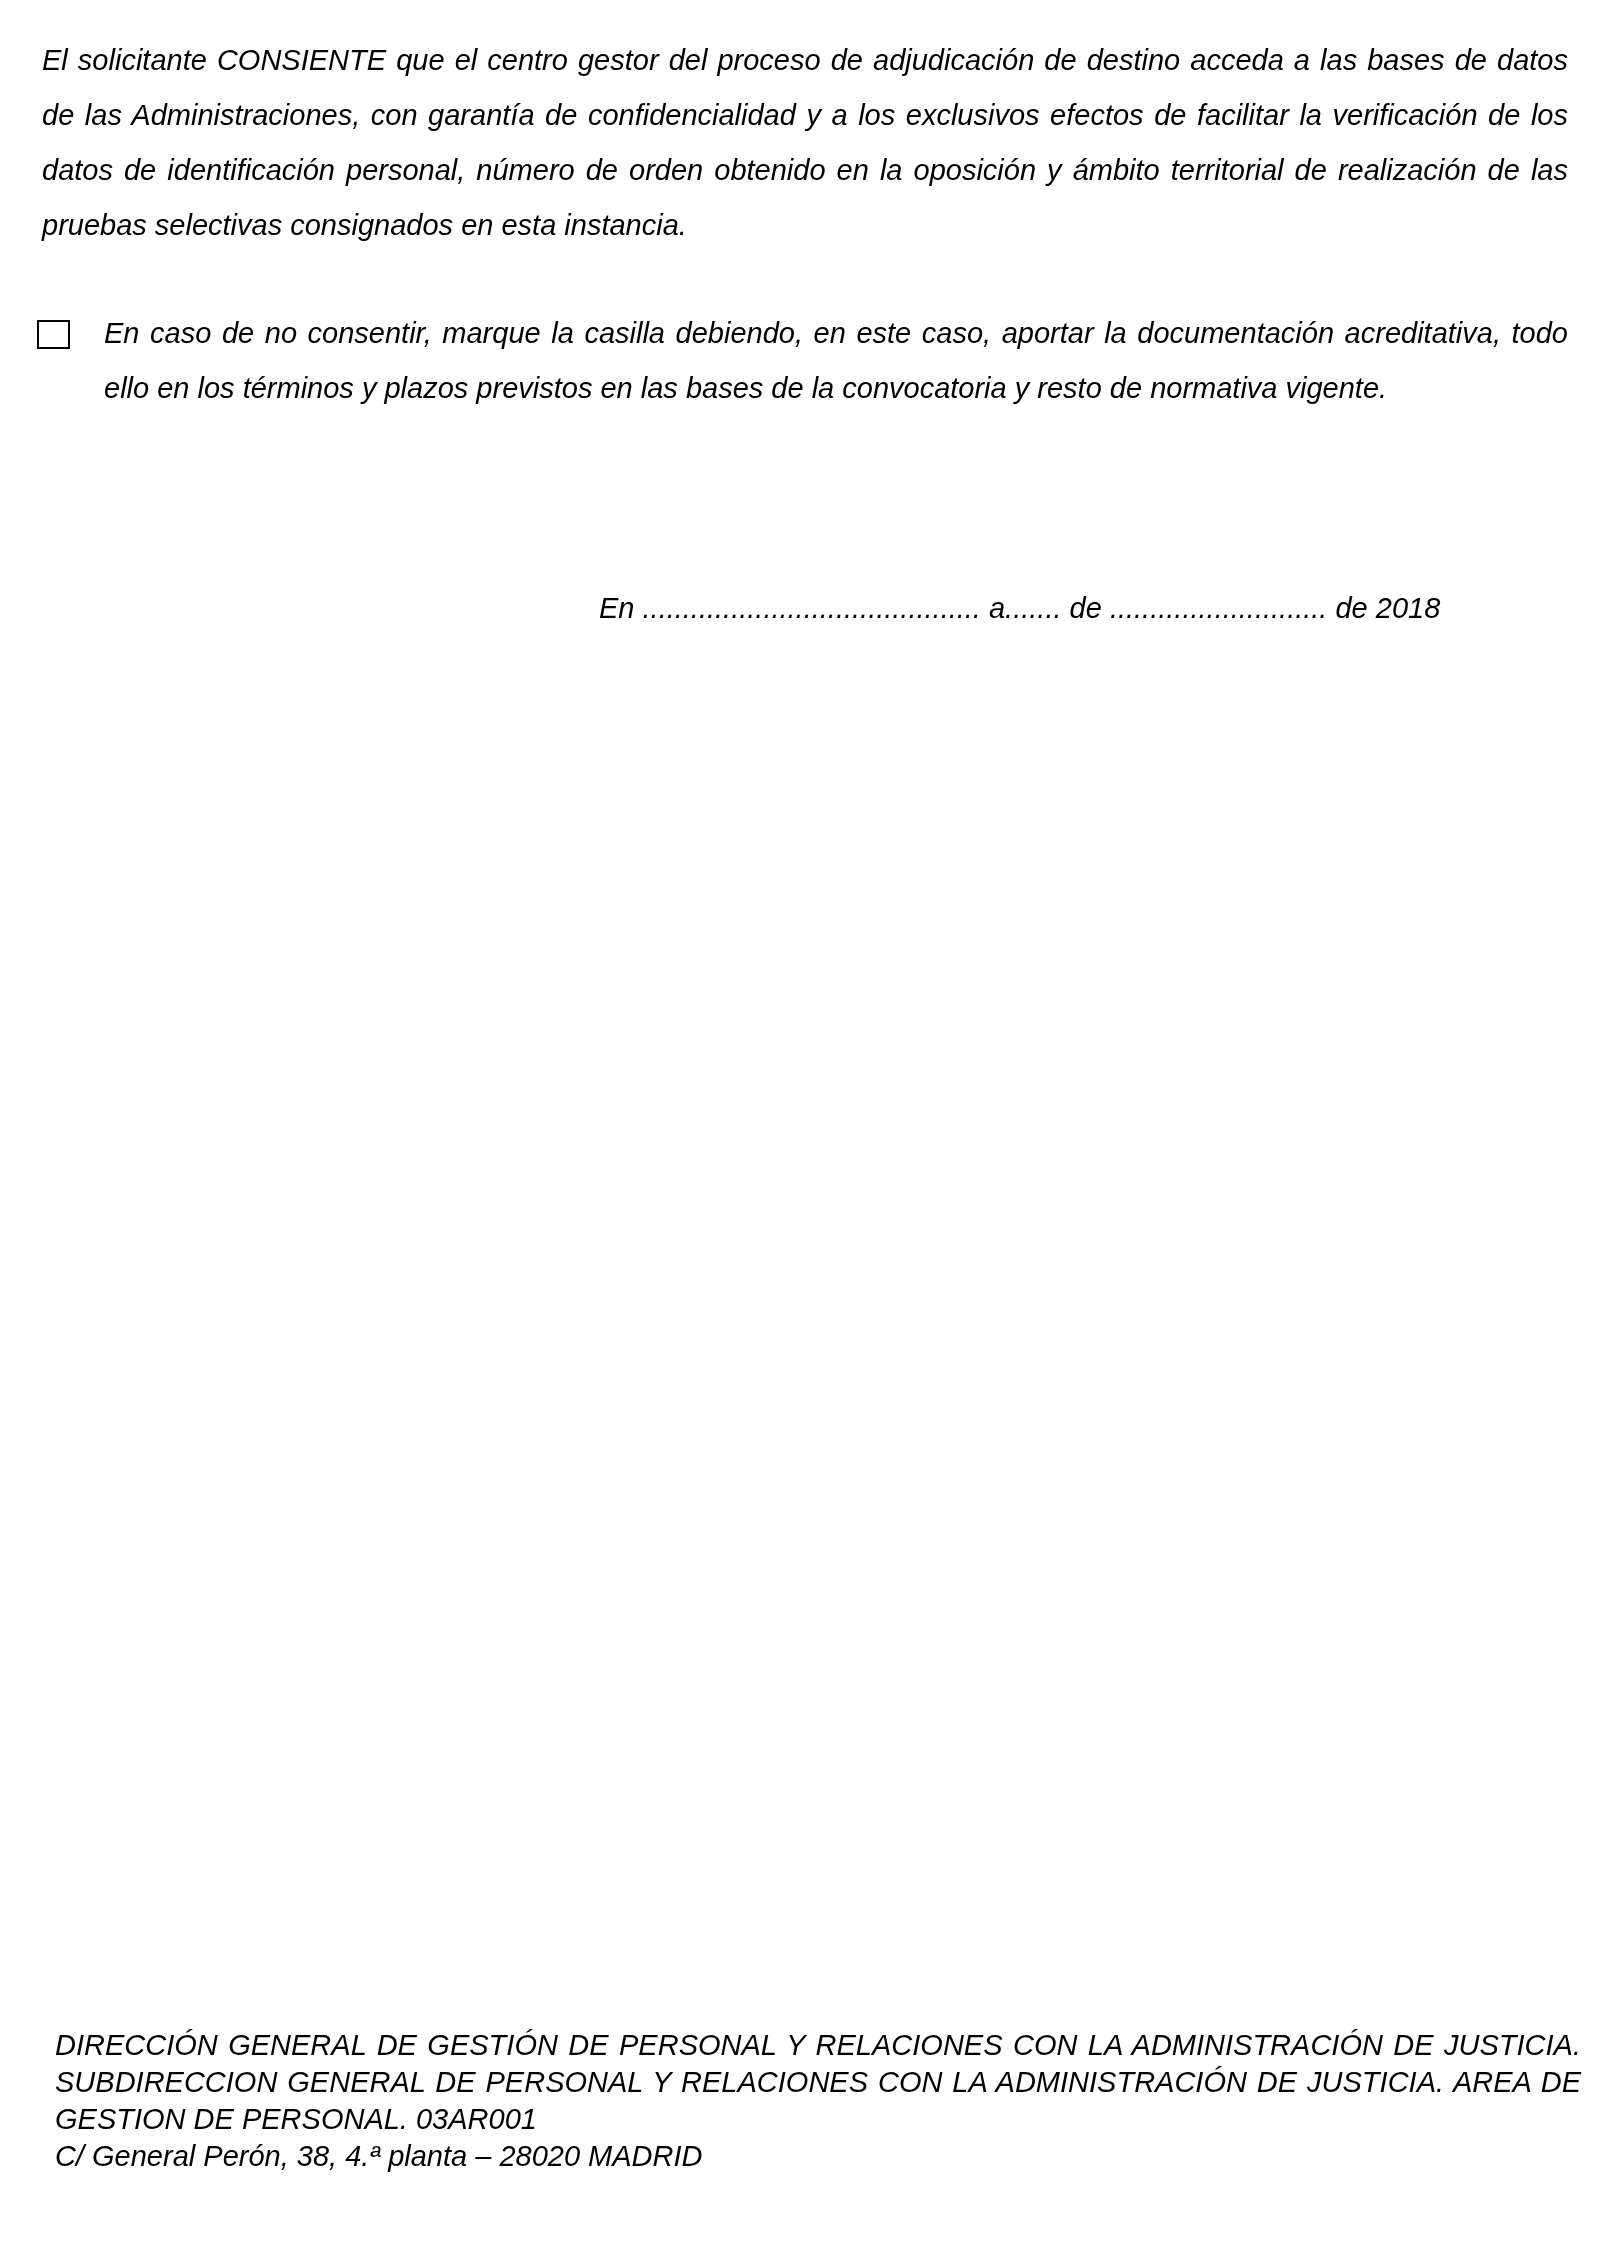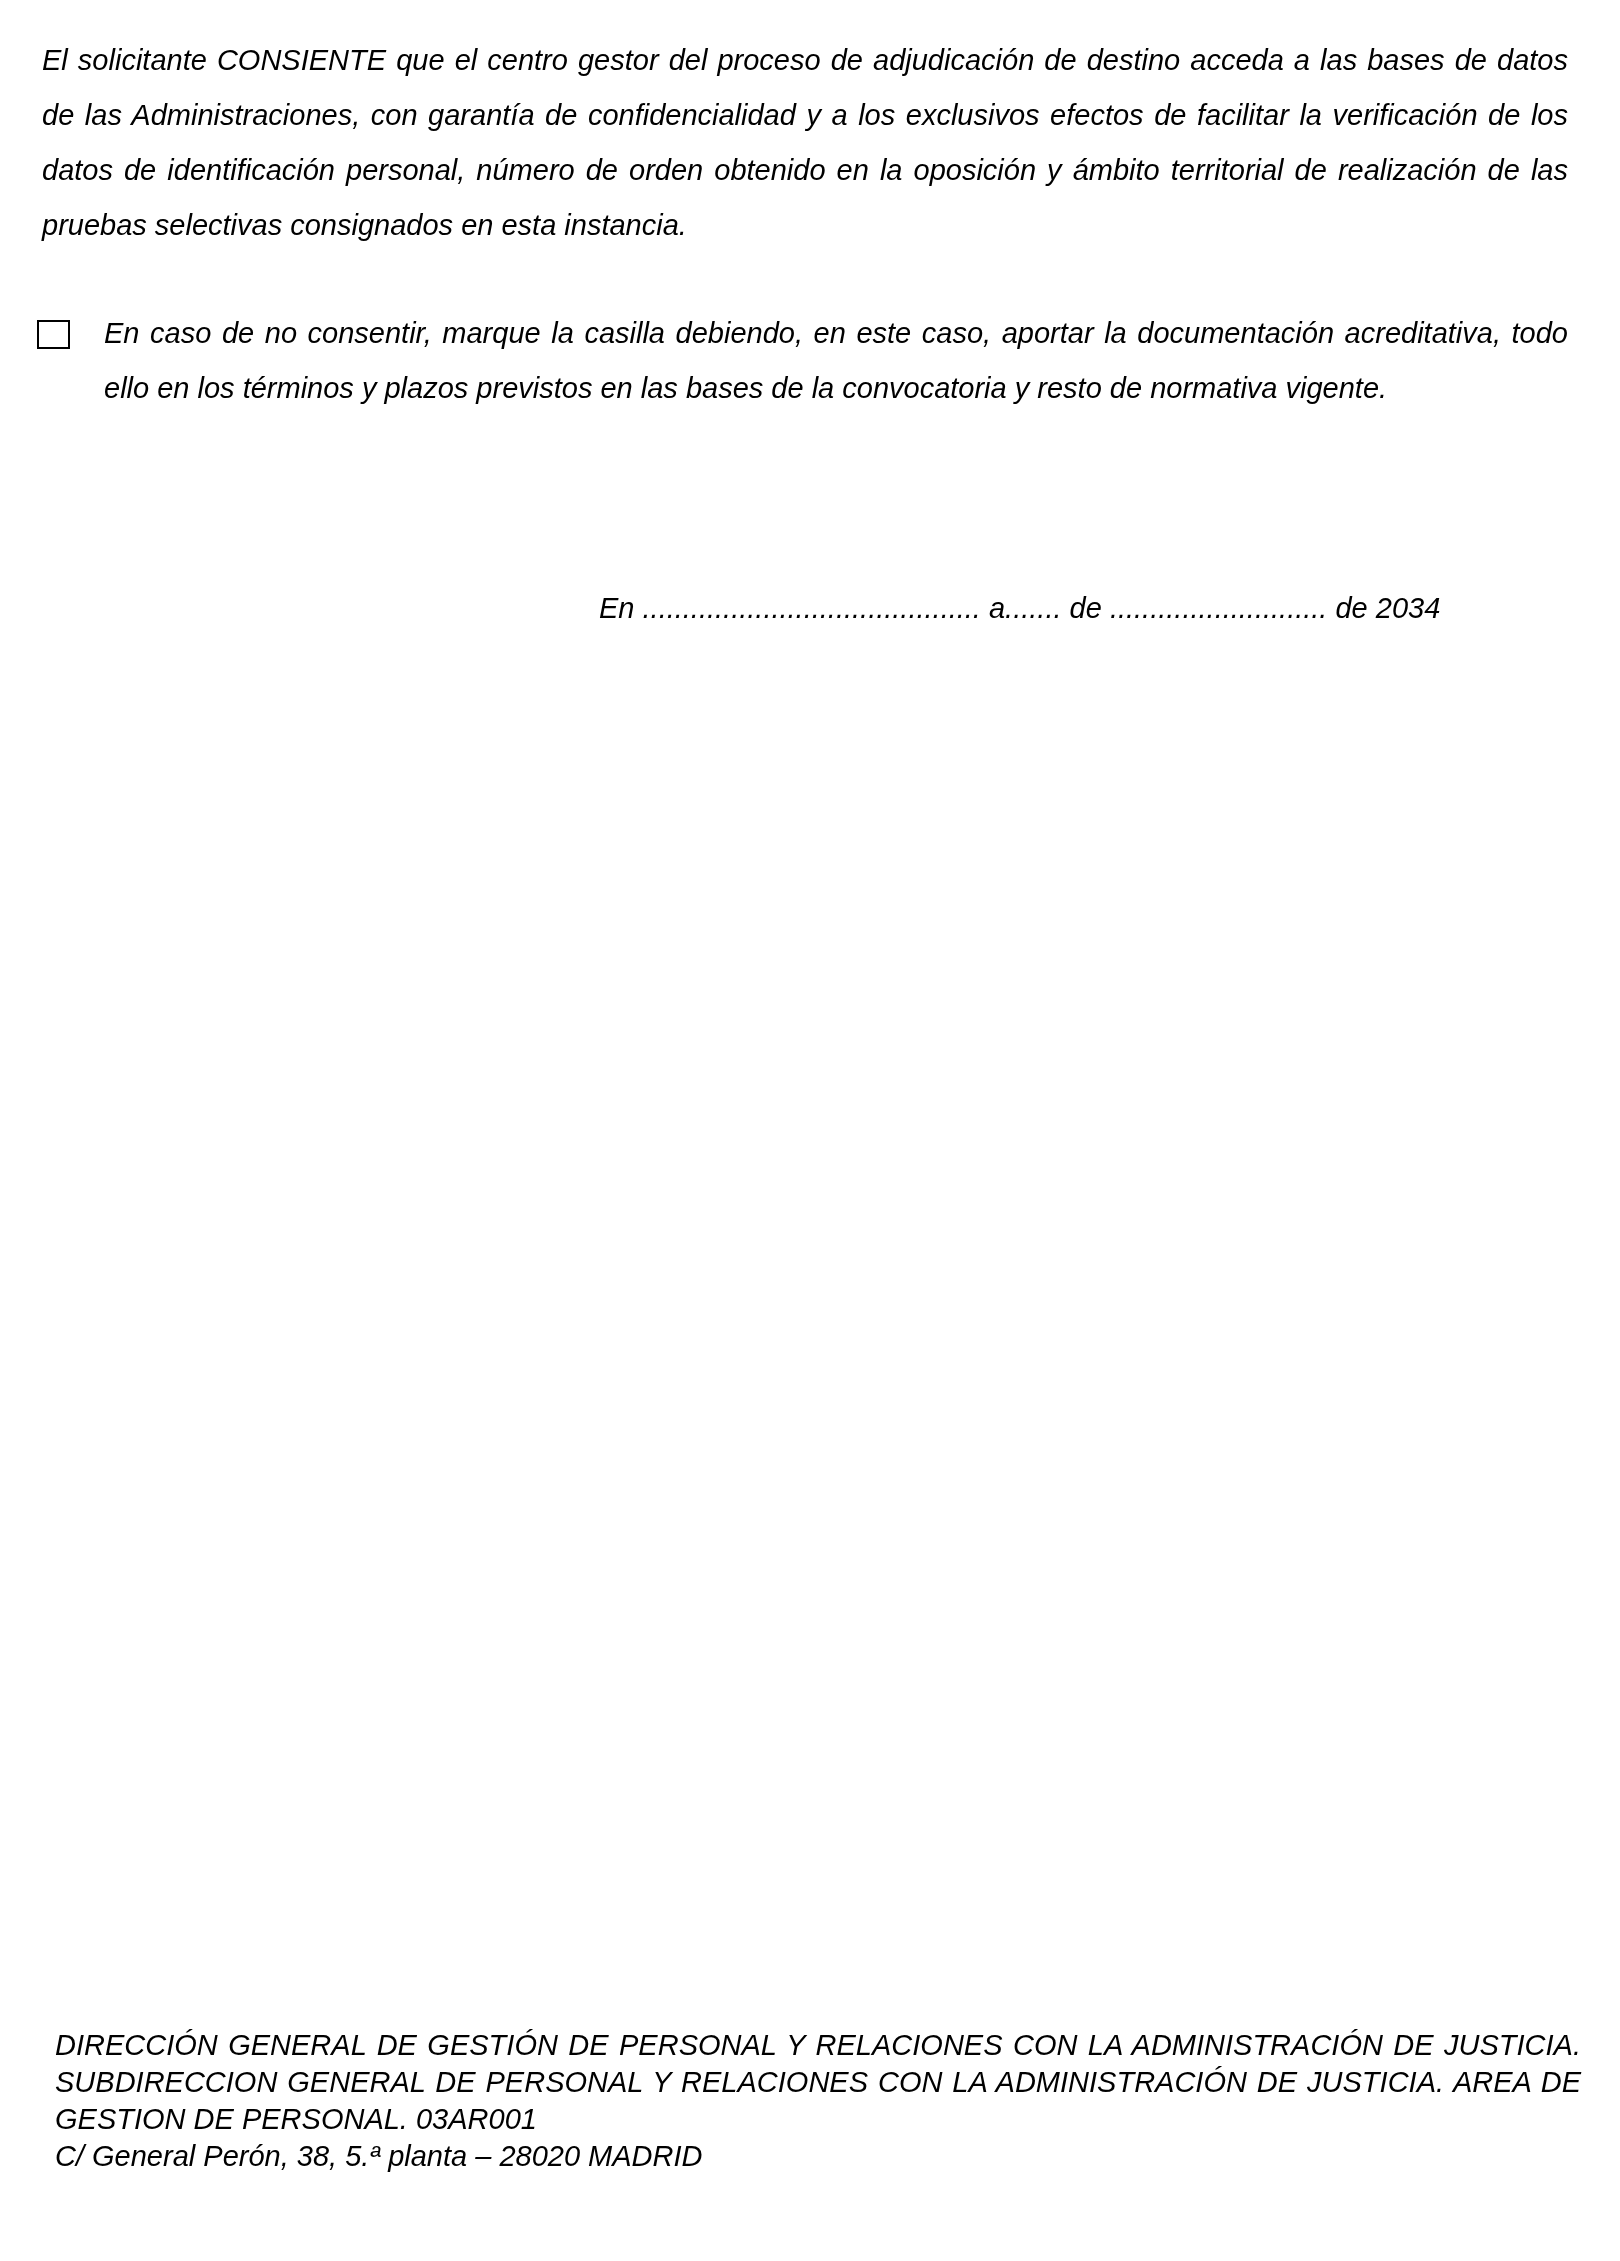--- a/index.html
+++ b/index.html
@@ -93,21 +93,21 @@
 
 <div class="page">
 
   <p class="consent-paragraph">El solicitante CONSIENTE que el centro gestor del proceso de adjudicación de destino acceda a las bases de datos de las Administraciones, con garantía de confidencialidad y a los exclusivos efectos de facilitar la verificación de los datos de identificación personal, número de orden obtenido en la oposición y ámbito territorial de realización de las pruebas selectivas consignados en esta instancia.</p>
 
   <div class="optout-block">
     <div class="optout-checkbox" role="checkbox" aria-checked="false"></div>
     <p class="optout-text">En caso de no consentir, marque la casilla debiendo, en este caso, aportar la documentación acreditativa, todo ello en los términos y plazos previstos en las bases de la convocatoria y resto de normativa vigente.</p>
   </div>
 
-  <p class="date-line">En .......................................... a....... de ........................... de 2034</p>
+  <p class="date-line">En .......................................... a....... de ........................... de 2018</p>
 
   <div class="footer">
     <p class="footer-org">DIRECCIÓN GENERAL DE GESTIÓN DE PERSONAL Y RELACIONES CON LA ADMINISTRACIÓN DE JUSTICIA. SUBDIRECCION GENERAL DE PERSONAL Y RELACIONES CON LA ADMINISTRACIÓN DE JUSTICIA. AREA DE GESTION DE PERSONAL. 03AR001</p>
-    <p class="footer-address">C/ General Perón, 38, 5.ª planta – 28020 MADRID</p>
+    <p class="footer-address">C/ General Perón, 38, 4.ª planta – 28020 MADRID</p>
   </div>
 
 </div>
 
 
 </body></html>

